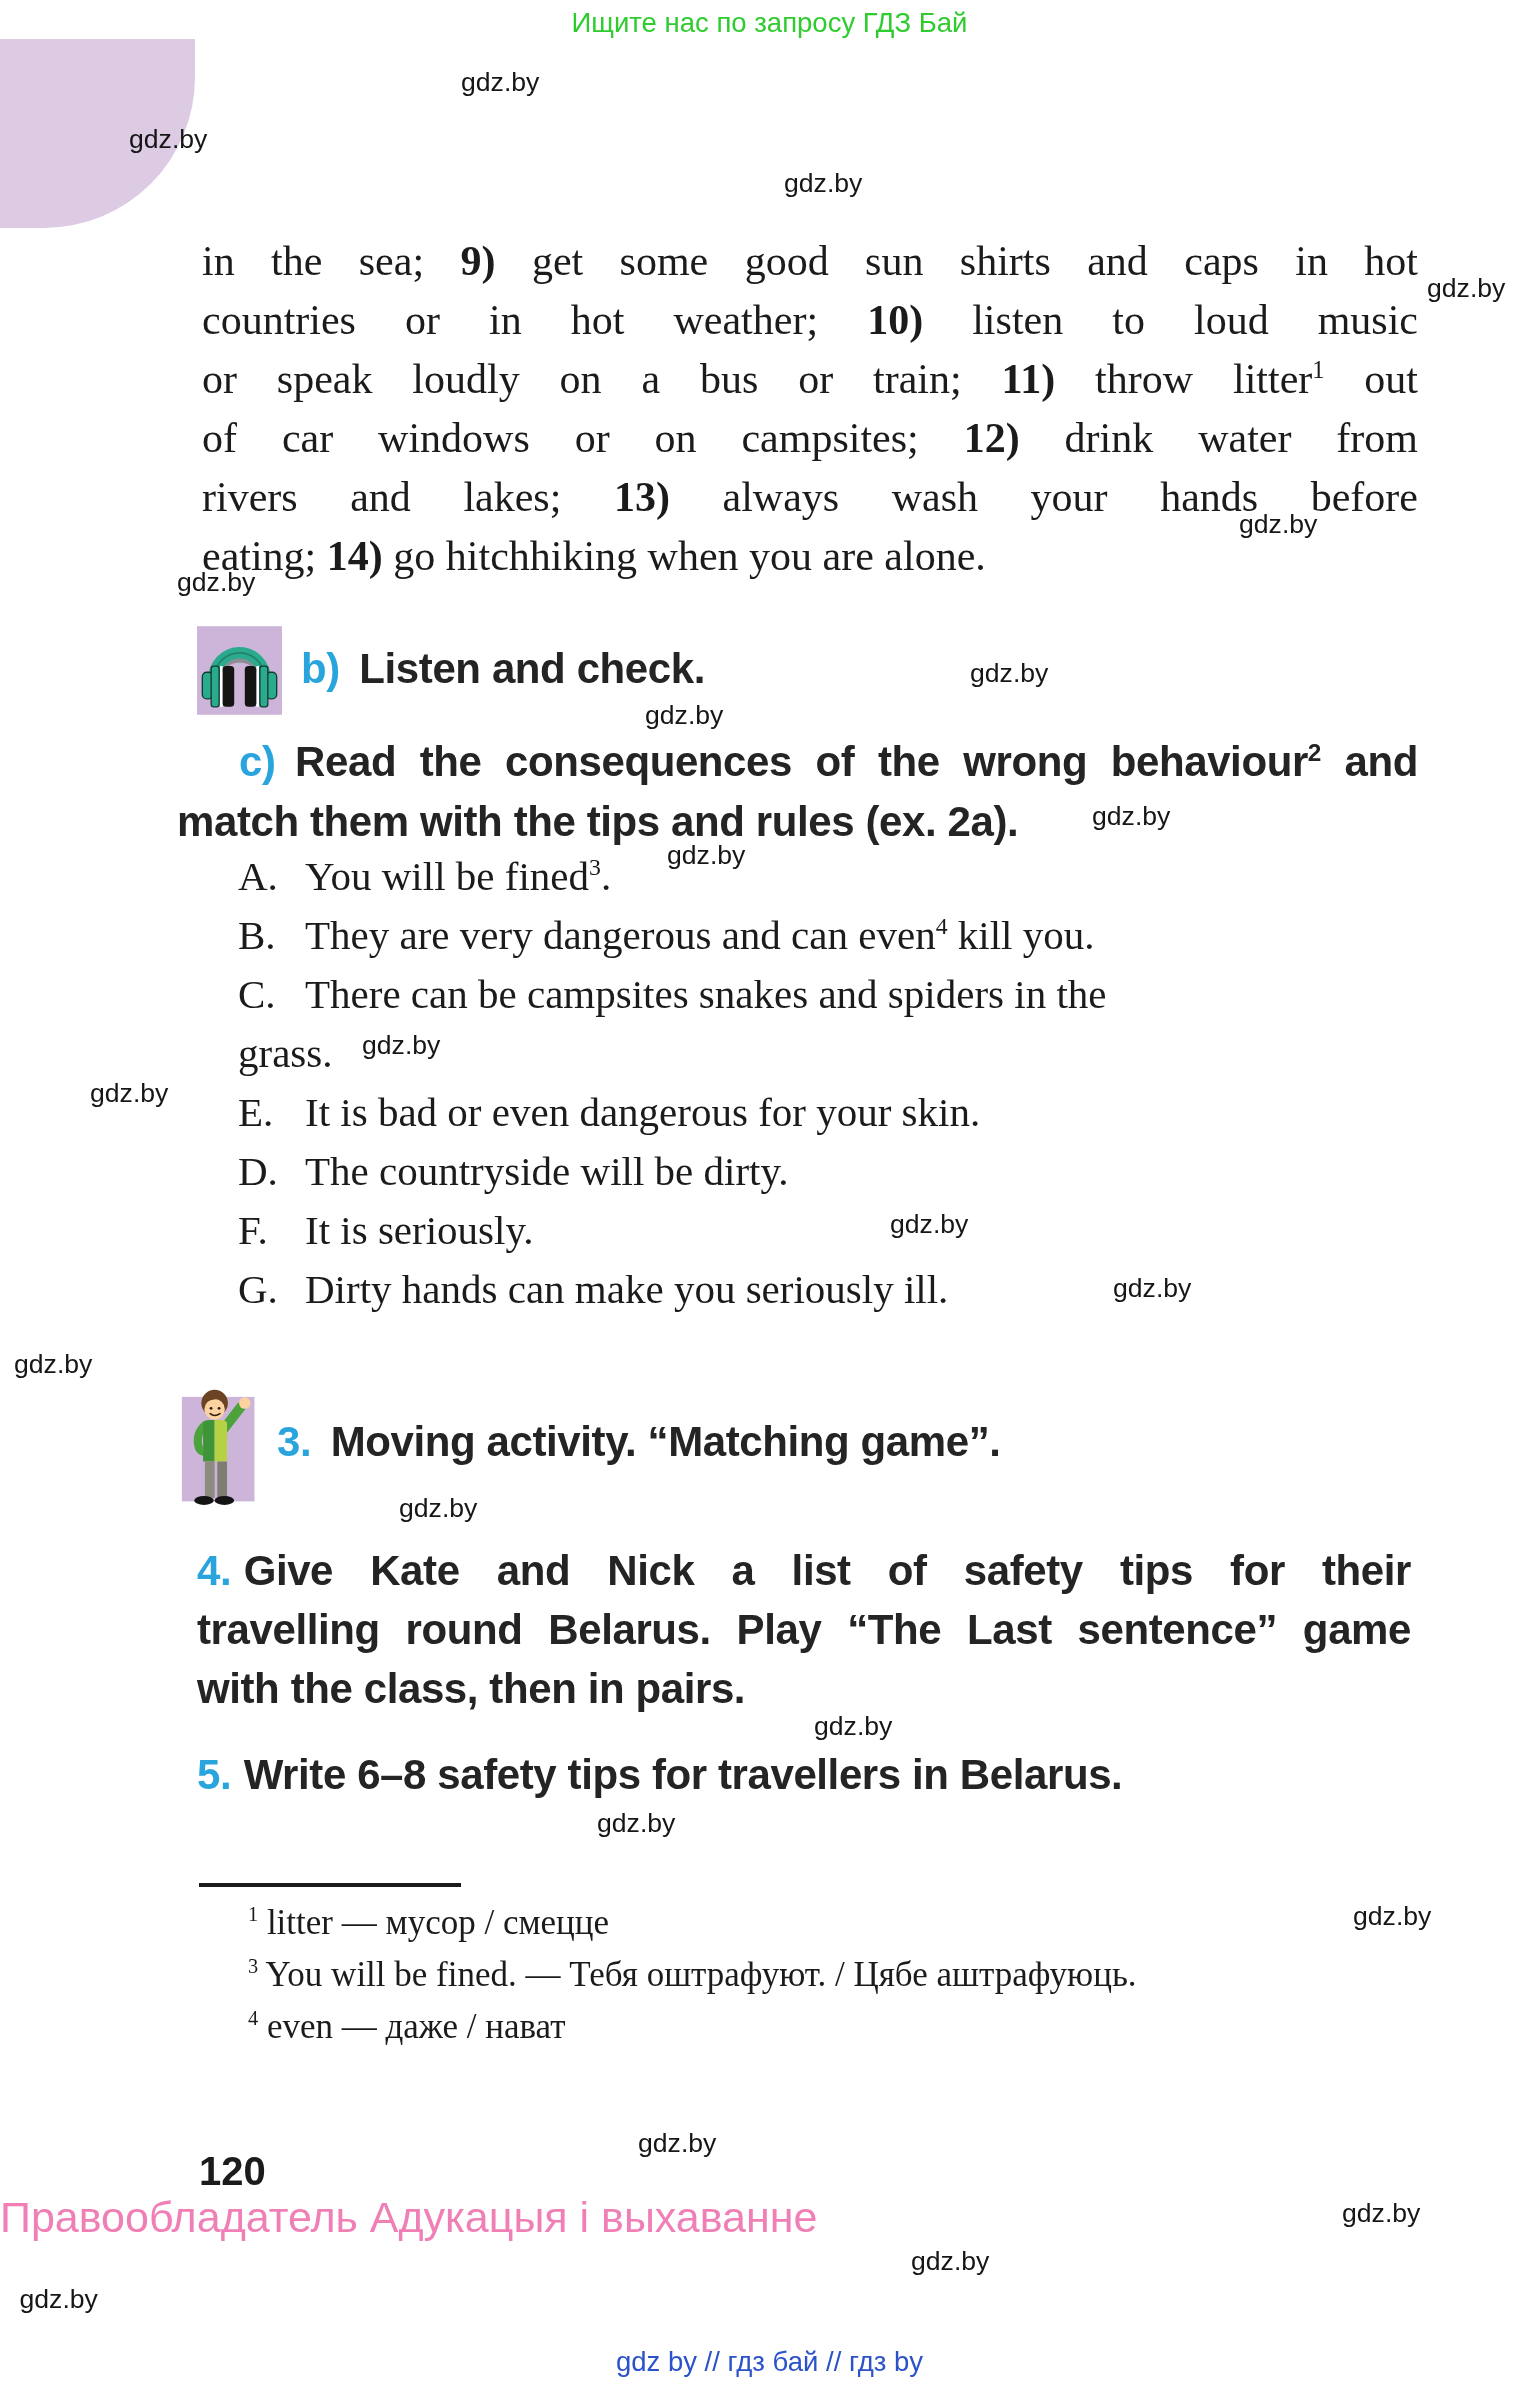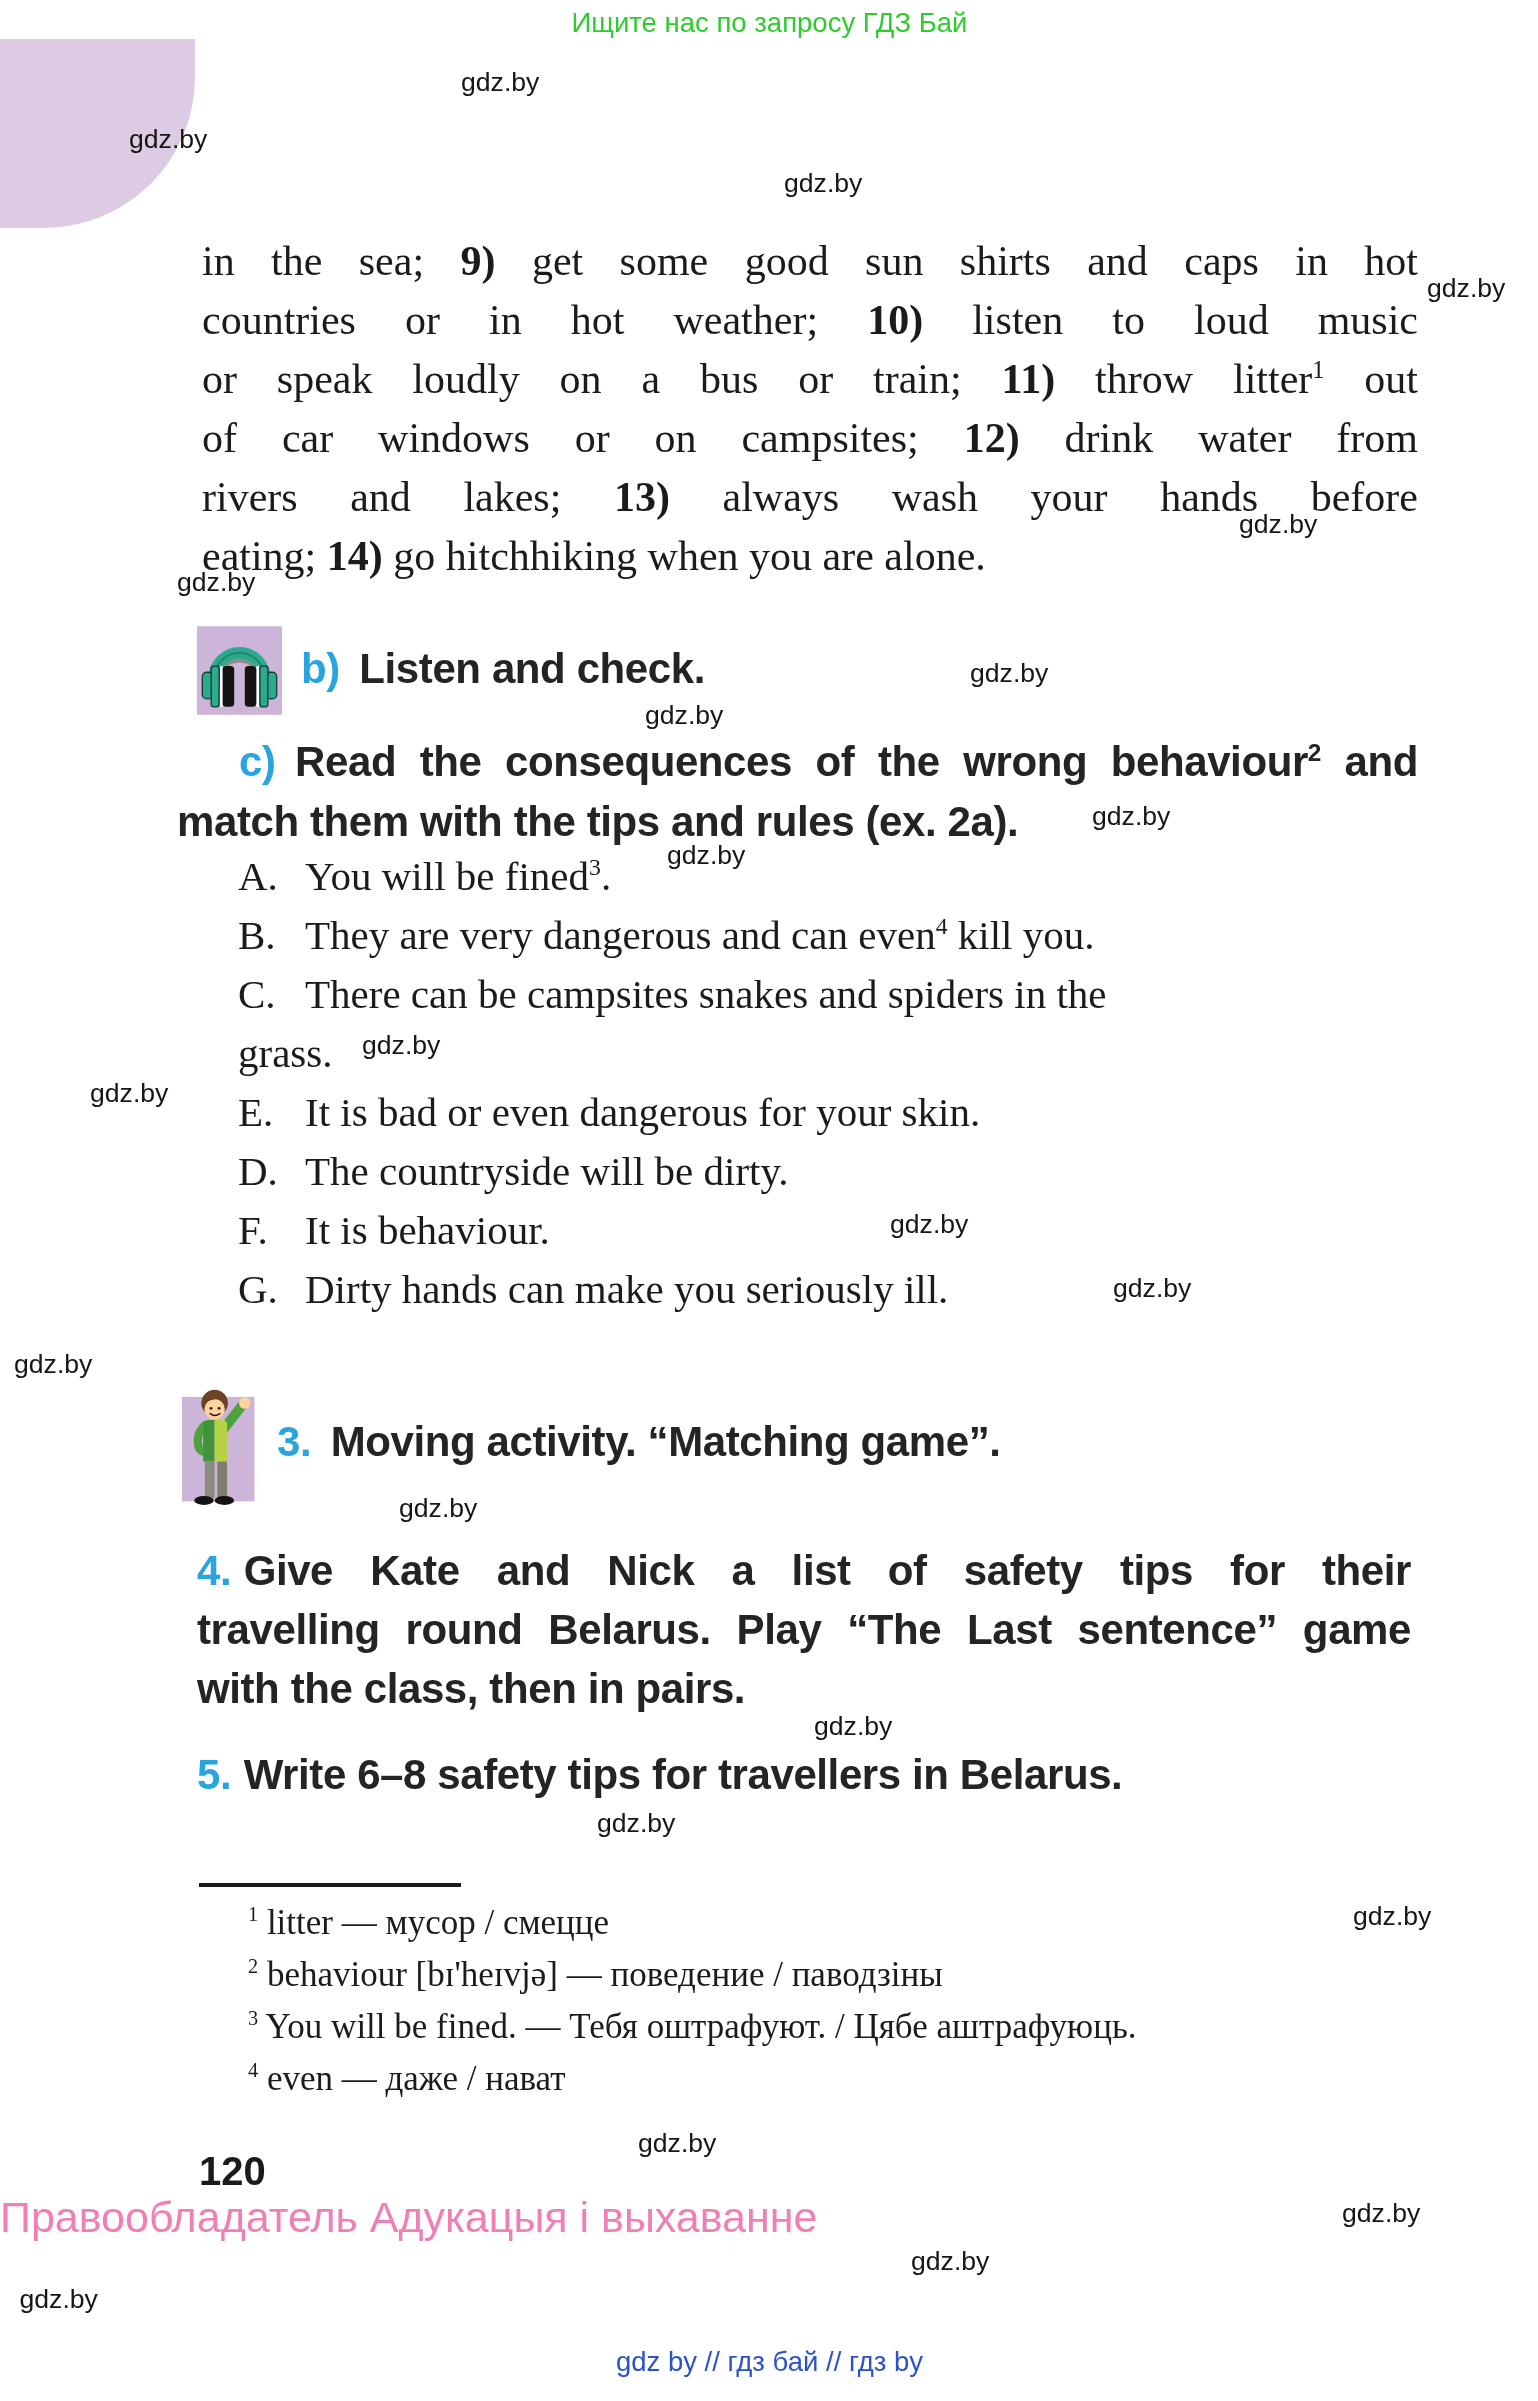--- a/index.html
+++ b/index.html
@@ -140,21 +140,21 @@
     </div>
   </div>
 
   <div id="cons-list">
       <div><span class="cons-letter">A.</span><span><span>You will be fined</span><sup>3</sup><span>.</span></span></div>
       <div><span class="cons-letter">B.</span><span><span>They are very dangerous and can even</span><sup>4</sup><span> kill you.</span></span></div>
       <div><span class="cons-letter">C.</span><span><span>There can be campsites snakes and spiders in the</span></span></div>
       <div><span><span>grass.</span></span></div>
       <div><span class="cons-letter">E.</span><span><span>It is bad or even dangerous for your skin.</span></span></div>
       <div><span class="cons-letter">D.</span><span><span>The countryside will be dirty.</span></span></div>
-      <div><span class="cons-letter">F.</span><span><span>It is behaviour.</span></span></div>
+      <div><span class="cons-letter">F.</span><span><span>It is seriously.</span></span></div>
       <div><span class="cons-letter">G.</span><span><span>Dirty hands can make you seriously ill.</span></span></div>
     </div>
 
   <svg class="icon-abs" style="left:173px; top:1379px;" width="93" height="142" viewBox="0 0 105 160">
     <rect x="10" y="20" width="82" height="118" fill="#cdb5d9"></rect>
     <path d="M 56 58 L 77 31" stroke="#4ca23c" stroke-width="11" stroke-linecap="round" fill="none"></path>
     <circle cx="81" cy="27" r="6.5" fill="#fcd2a0"></circle>
     <circle cx="47" cy="27" r="15" fill="#6b4423"></circle>
     <circle cx="47" cy="34" r="11.5" fill="#fcd2a0"></circle>
     <path d="M 34 30 Q 35 15 49 15 Q 62 16 60 28 Q 53 21 46 23 Q 38 24 34 30 Z" fill="#6b4423"></path>
@@ -188,21 +188,20 @@
   </div>
 
   <div id="sec5-line" class="sans-bold">
     <span class="cyan lbl-tight">5.</span><span>Write 6–8 safety tips for travellers in Belarus.</span>
   </div>
 
   <div class="fn-rule"></div>
 
   <div id="footnotes">
       <div><sup>1</sup><span> litter — мусор / смецце</span></div>
-      <div><sup>2</sup><span> behaviour [bɪ'heɪvjə] — поведение / паводзіны</span></div>
       <div><sup>3</sup><span> You will be fined. — Тебя оштрафуют. / Цябе аштрафуюць.</span></div>
       <div><sup>4</sup><span> even — даже / нават</span></div>
     </div>
 
   <div id="page-num">120</div>
 
   <div id="copyright-line">Правообладатель Адукацыя і выхаванне</div>
 
   <div id="footer-links">gdz by // гдз бай // гдз by</div>
 

